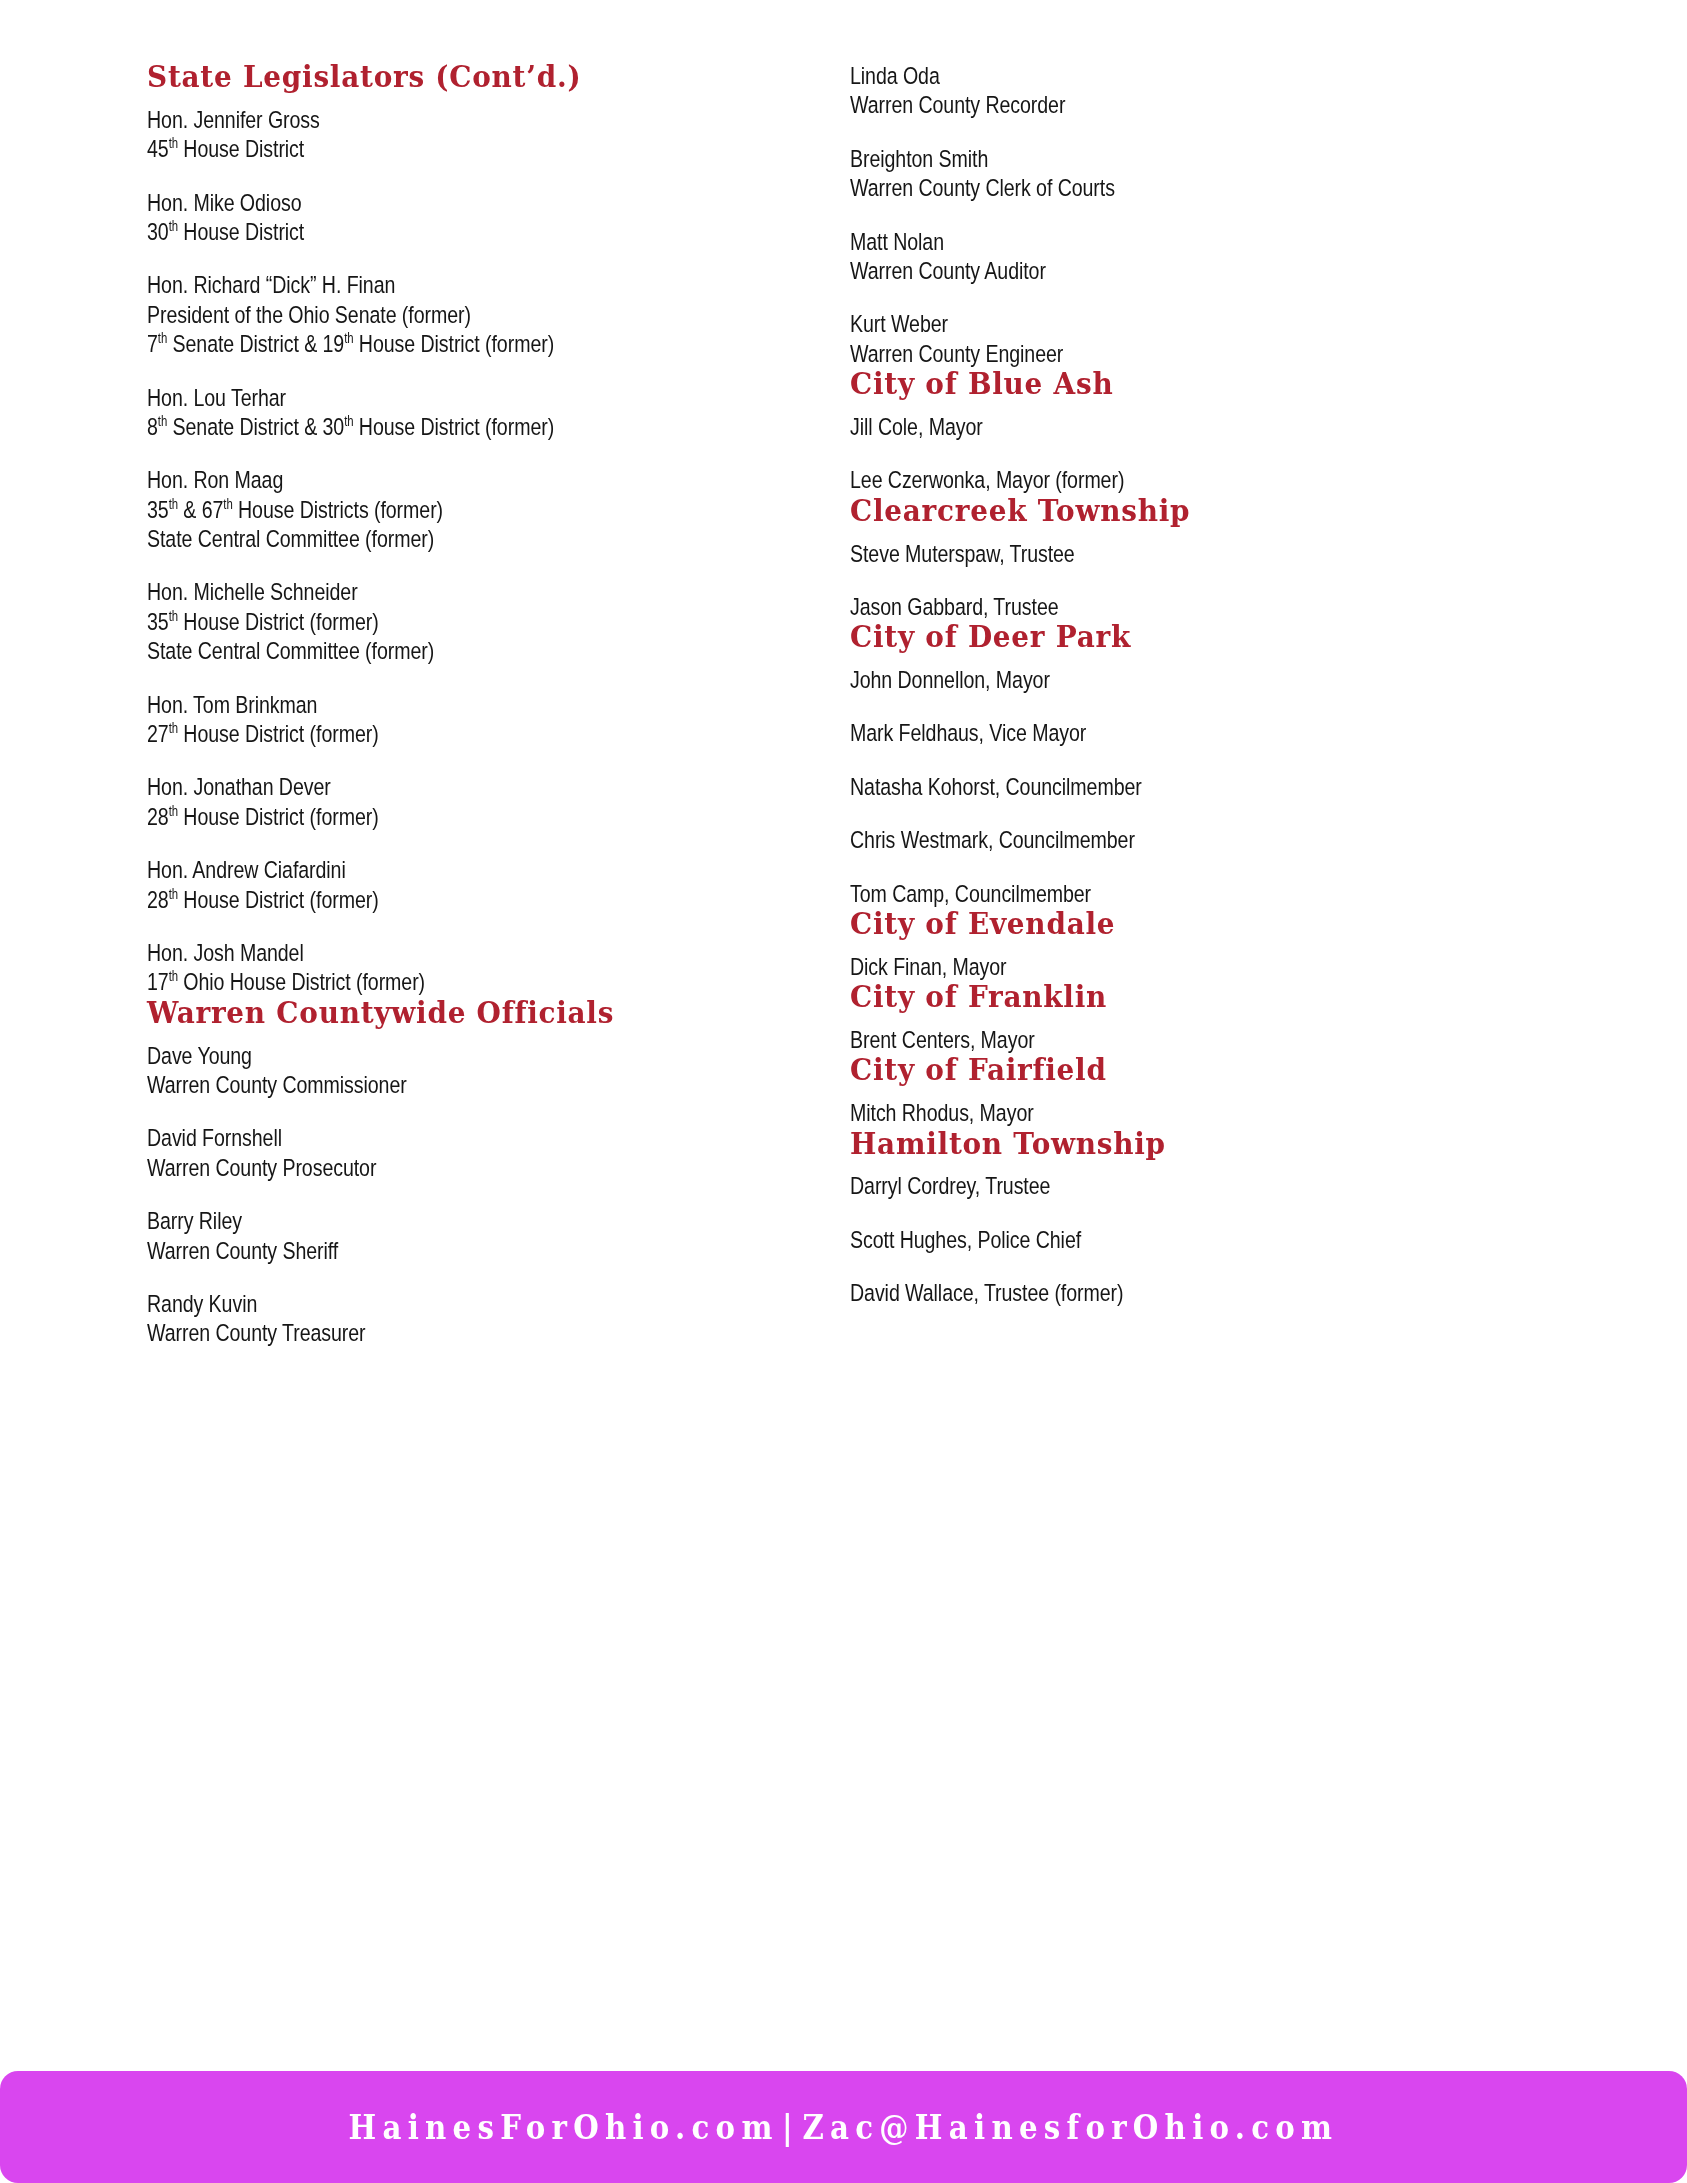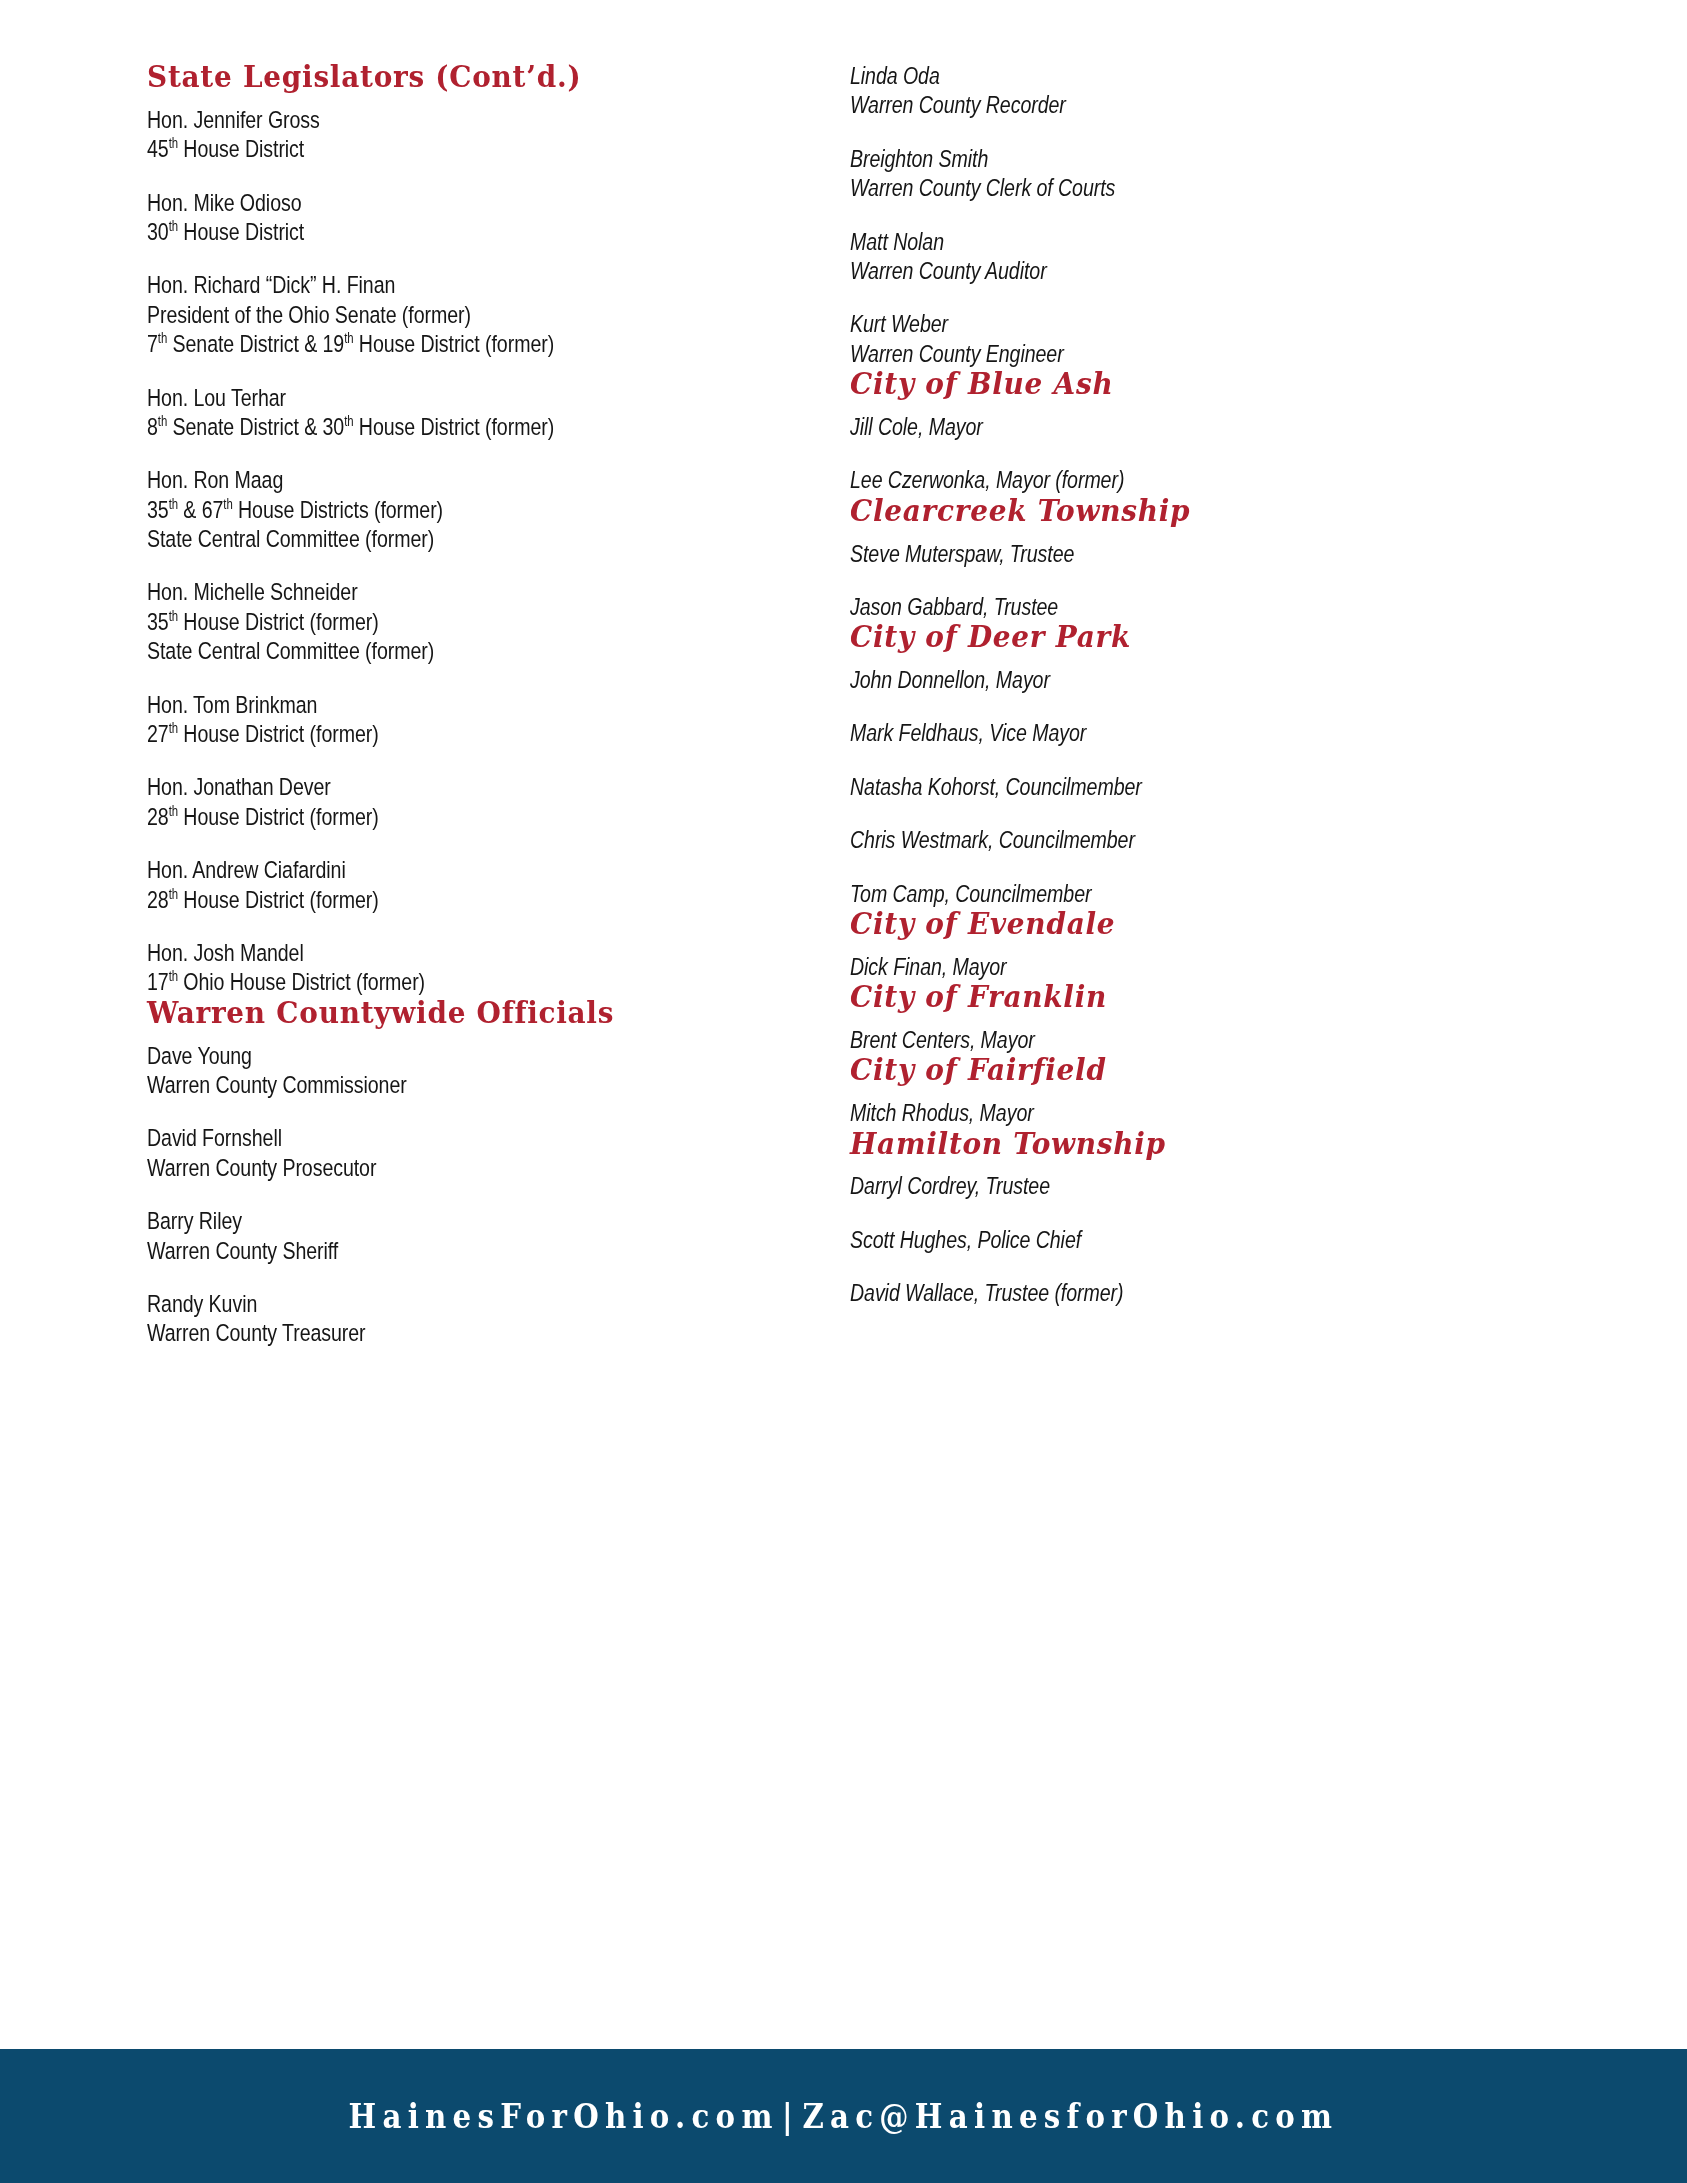--- a/index.html
+++ b/index.html
@@ -32,21 +32,21 @@
     width: 1400px;
     display: flex;
     gap: 6px;
   }
 
   .col {
     width: 700px;
     box-sizing: border-box;
   }
   .col-left  { padding-right: 79px; }
-  .col-right { padding-right: 40px; font-style: italic; }
+  .col-right { padding-right: 40px; }
 
   
   .section-heading {
     font-family: "DejaVu Serif", "Liberation Serif", serif;
     font-weight: bold;
     color: #b0212f;
     font-size: 30px;
     line-height: 1.06;
     letter-spacing: 0.8px;
     margin: 0;
@@ -89,25 +89,26 @@
   
   .gap-before-heading { margin-top: 34px; }
   .gap-after-heading  { margin-top: 12px; }
 
   
   .footer-banner {
     position: absolute;
     left: 0;
     bottom: 0;
     width: 1687px;
-    height: 134px;
-    background: #0c4a6e;
+    height: 112px;
+    background: #d946ef;
     display: flex;
     align-items: center;
     justify-content: center;
+    border-radius: 18px;
   }
   .footer-text {
     font-family: "DejaVu Serif", "Liberation Serif", serif;
     font-weight: bold;
     color: #ffffff;
     font-size: 34px;
     letter-spacing: 7.3px;
     transform: scaleX(0.86);
     transform-origin: center center;
     white-space: nowrap;

